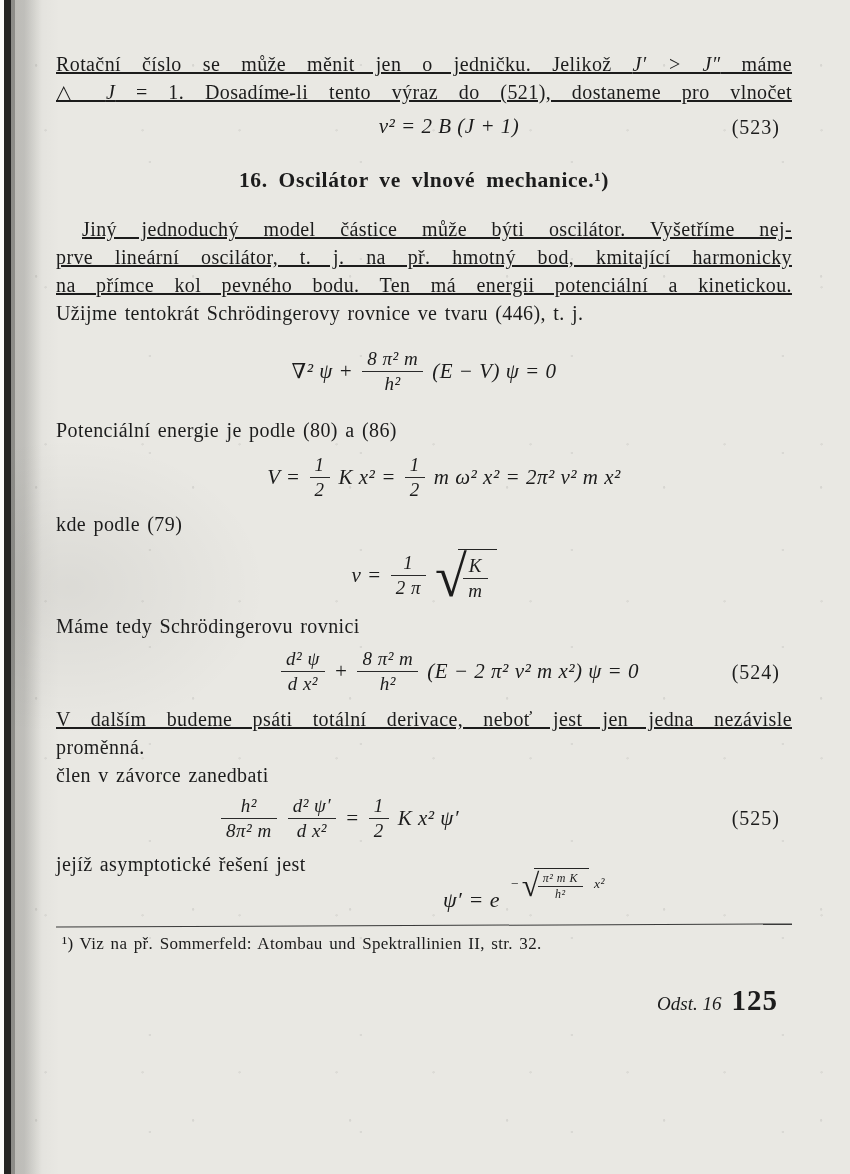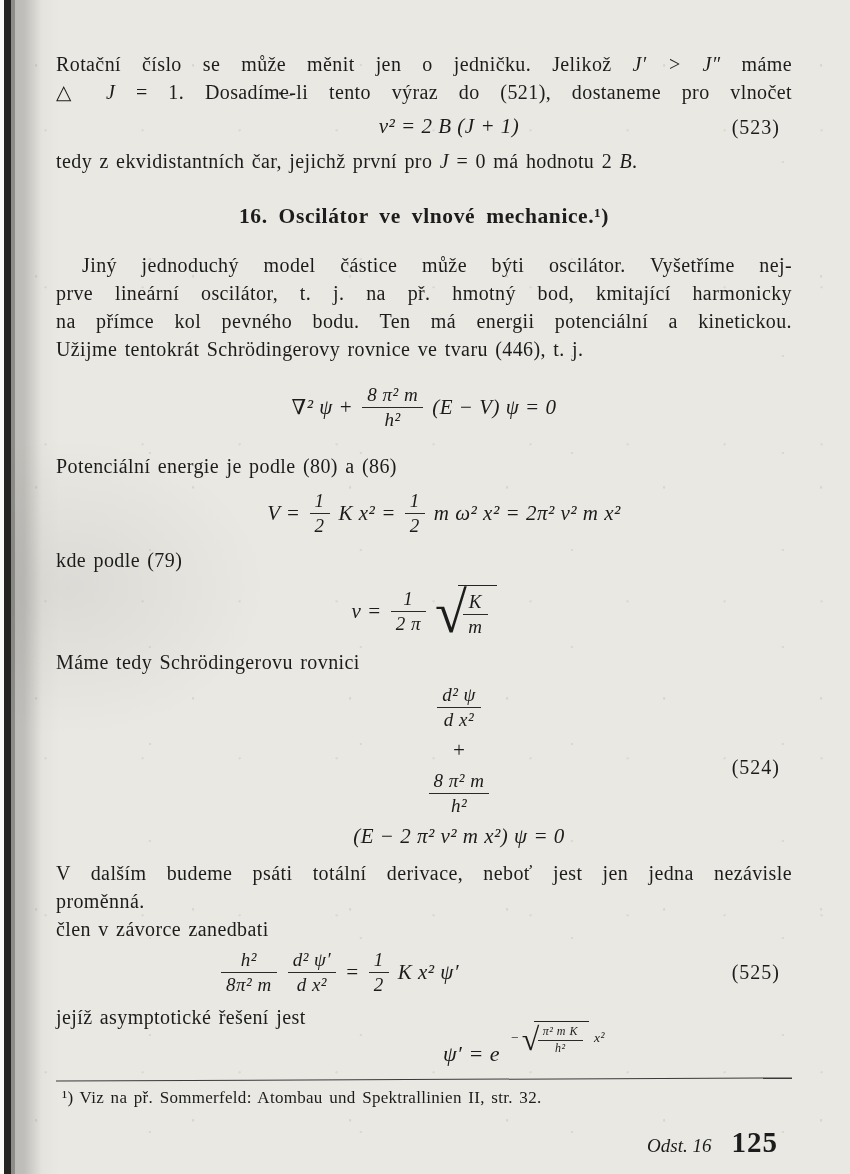--- a/index.html
+++ b/index.html
@@ -15,21 +15,21 @@
       linear-gradient(90deg, rgba(0,0,0,0.07) 0, rgba(0,0,0,0.0) 60px);
     background-size: 157px 211px, 211px 97px, 97px 157px, 100% 100%, 100% 100%;
     font-family:"Liberation Serif","DejaVu Serif",serif;
     color:#1c1c1c;
   }
   .binding { position:absolute; left:0; top:0; bottom:0; width:42px; pointer-events:none;
     background:linear-gradient(90deg,#fbfbfa 0 4px,#242423 4px 11px,rgba(45,45,42,0.45) 11px 15px,rgba(45,45,42,0.18) 15px 24px,rgba(45,45,42,0.0) 42px);
   }
   .content { position:absolute; left:56px; right:58px; top:50px; }
   .line { font-size:20px; line-height:28px; letter-spacing:0.4px; word-spacing:2px; white-space:nowrap; }
-  .fill { white-space:normal; text-align:justify; text-align-last:justify; }
+  .fill { white-space:normal; text-align:justify; text-align-last:justify;text-decoration:underline; }
   .indent { text-indent:26px;margin-top:16px; }
   .mi { font-style:italic; }
   .heading { text-align:center; font-weight:bold; font-size:21.5px; line-height:30px;
     letter-spacing:0.6px; word-spacing:5px; margin:26px 0 20px; }
   .eqrow { position:relative; }
   .eq { display:flex; align-items:center; justify-content:center; gap:7px;
     font-size:21px; font-style:italic; letter-spacing:0.5px; }
   .eqnum { position:absolute; right:12px; top:50%; transform:translateY(-50%);
     font-style:normal; font-size:20px; letter-spacing:1px; }
   .frac { display:inline-flex; flex-direction:column; text-align:center;
@@ -45,21 +45,21 @@
     position:relative; top:-16px; margin-left:3px; font-style:italic; }
   .exp .frac { font-size:12px; line-height:1.1; }
   .exp .frac .den { border-top-width:1px; }
   .exp .tail { margin-left:3px; }
   .m-eq523 { margin:8px 0; }  .m-eqwave { margin:21px 0; }
   .m-eqpot { margin:10px 0; } .m-eqnu { margin:8px 0; }
   .m-eq524 { margin:8px 0 10px; } .m-eq525 { margin:6px 0 8px; }
   .m-eqpsi { margin:6px 0; }
   .rule { border-top:1.5px solid #3a3a3a; margin-top:8px; transform:rotate(-0.25deg); }
   .footnote { font-size:17px; line-height:24px; letter-spacing:0.3px; word-spacing:2px; margin-top:6px; padding-left:6px; }
-  .footer { display:flex; justify-content:flex-end; align-items:baseline; gap:20px; margin-top:16px; padding-right:14px; }
+  .footer { display:flex; justify-content:flex-end; align-items:baseline; gap:10px; margin-top:28px; padding-right:14px; }
   .footer .section-label { font-style:italic; font-size:19px; }
   .footer .page-number { font-weight:bold; font-size:29px; letter-spacing:1px; }
   .artifact { position:absolute; left:278px; top:86px; font-size:13px; color:#4a4a46; }
 </style>
 </head>
 <body>
 
 <div class="binding"></div>
 <span class="artifact">• –</span>
 
@@ -68,21 +68,20 @@
   <div class="line fill"><span>Rotační číslo se může měnit jen o jedničku. Jelikož </span><span class="mi">J′ &gt; J″</span><span> máme</span></div>
   <div class="line fill"><span>△ </span><span class="mi">J</span><span> = 1. Dosadíme-li tento výraz do (521), dostaneme pro vlnočet</span></div>
 
   <div class="eqrow m-eq523">
     <div class="eq" style="transform:translateX(25px);">
       <span class="mi">ν² = 2 B (J + 1)</span>
     </div>
     <span class="eqnum">(523)</span>
   </div>
 
-  <div class="line"><span>tedy z ekvidistantních čar, jejichž první pro </span><span class="mi">J</span><span> = 0 má hodnotu 2 </span><span class="mi">B</span><span>.</span></div>
 
   <div class="heading">16. Oscilátor ve vlnové mechanice.¹)</div>
 
   <div class="line fill indent">Jiný jednoduchý model částice může býti oscilátor. Vyšetříme nej-</div>
   <div class="line fill">prve lineární oscilátor, t. j. na př. hmotný bod, kmitající harmonicky</div>
   <div class="line fill">na přímce kol pevného bodu. Ten má energii potenciální a kinetickou.</div>
   <div class="line">Užijme tentokrát Schrödingerovy rovnice ve tvaru (446), t. j.</div>
 
   <div class="eqrow m-eqwave">
     <div class="eq">
@@ -130,21 +129,21 @@
             <span class="den">m</span>
           </span>
         </span>
       </span>
     </div>
   </div>
 
   <div class="line">Máme tedy Schrödingerovu rovnici</div>
 
   <div class="eqrow m-eq524">
-    <div class="eq" style="transform:translateX(35px);flex-direction:column;">
+    <div class="eq" style="transform:translateX(35px);">
       <span class="frac">
         <span class="num">d² ψ</span>
         <span class="den">d x²</span>
       </span>
       <span class="mi">+</span>
       <span class="frac">
         <span class="num">8 π² m</span>
         <span class="den">h²</span>
       </span>
       <span class="mi">(E − 2 π² ν² m x²) ψ = 0</span>

